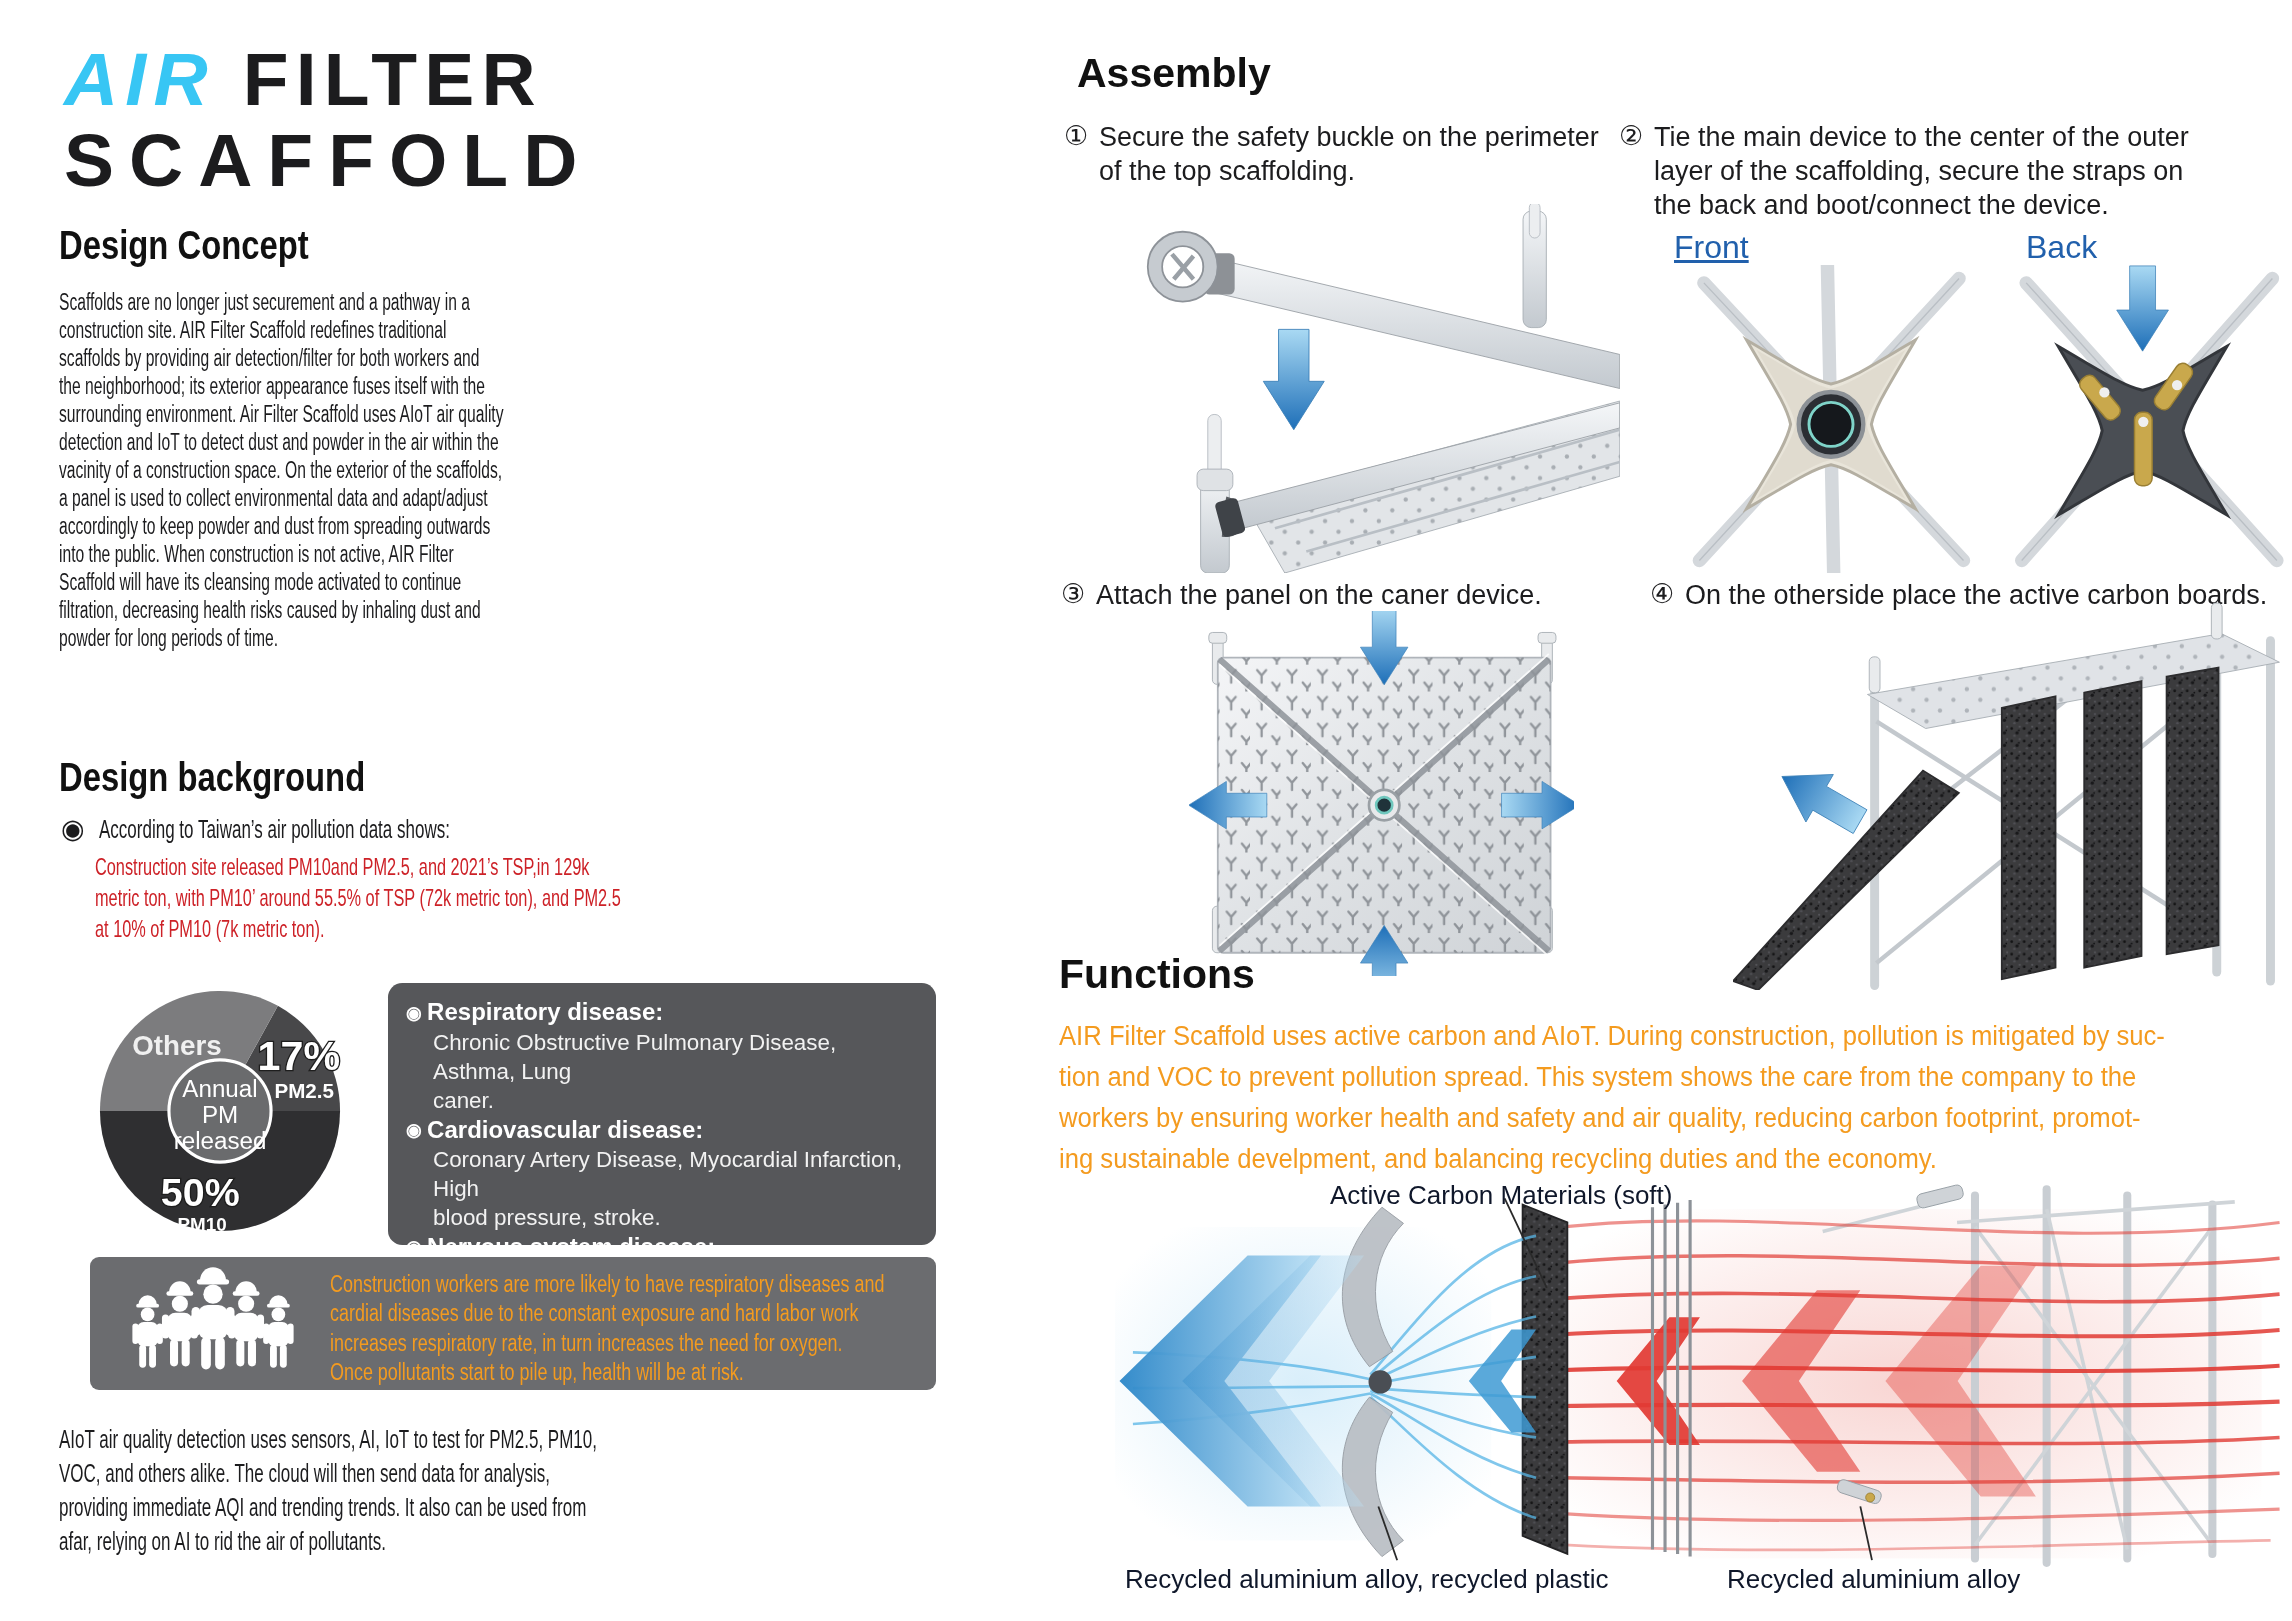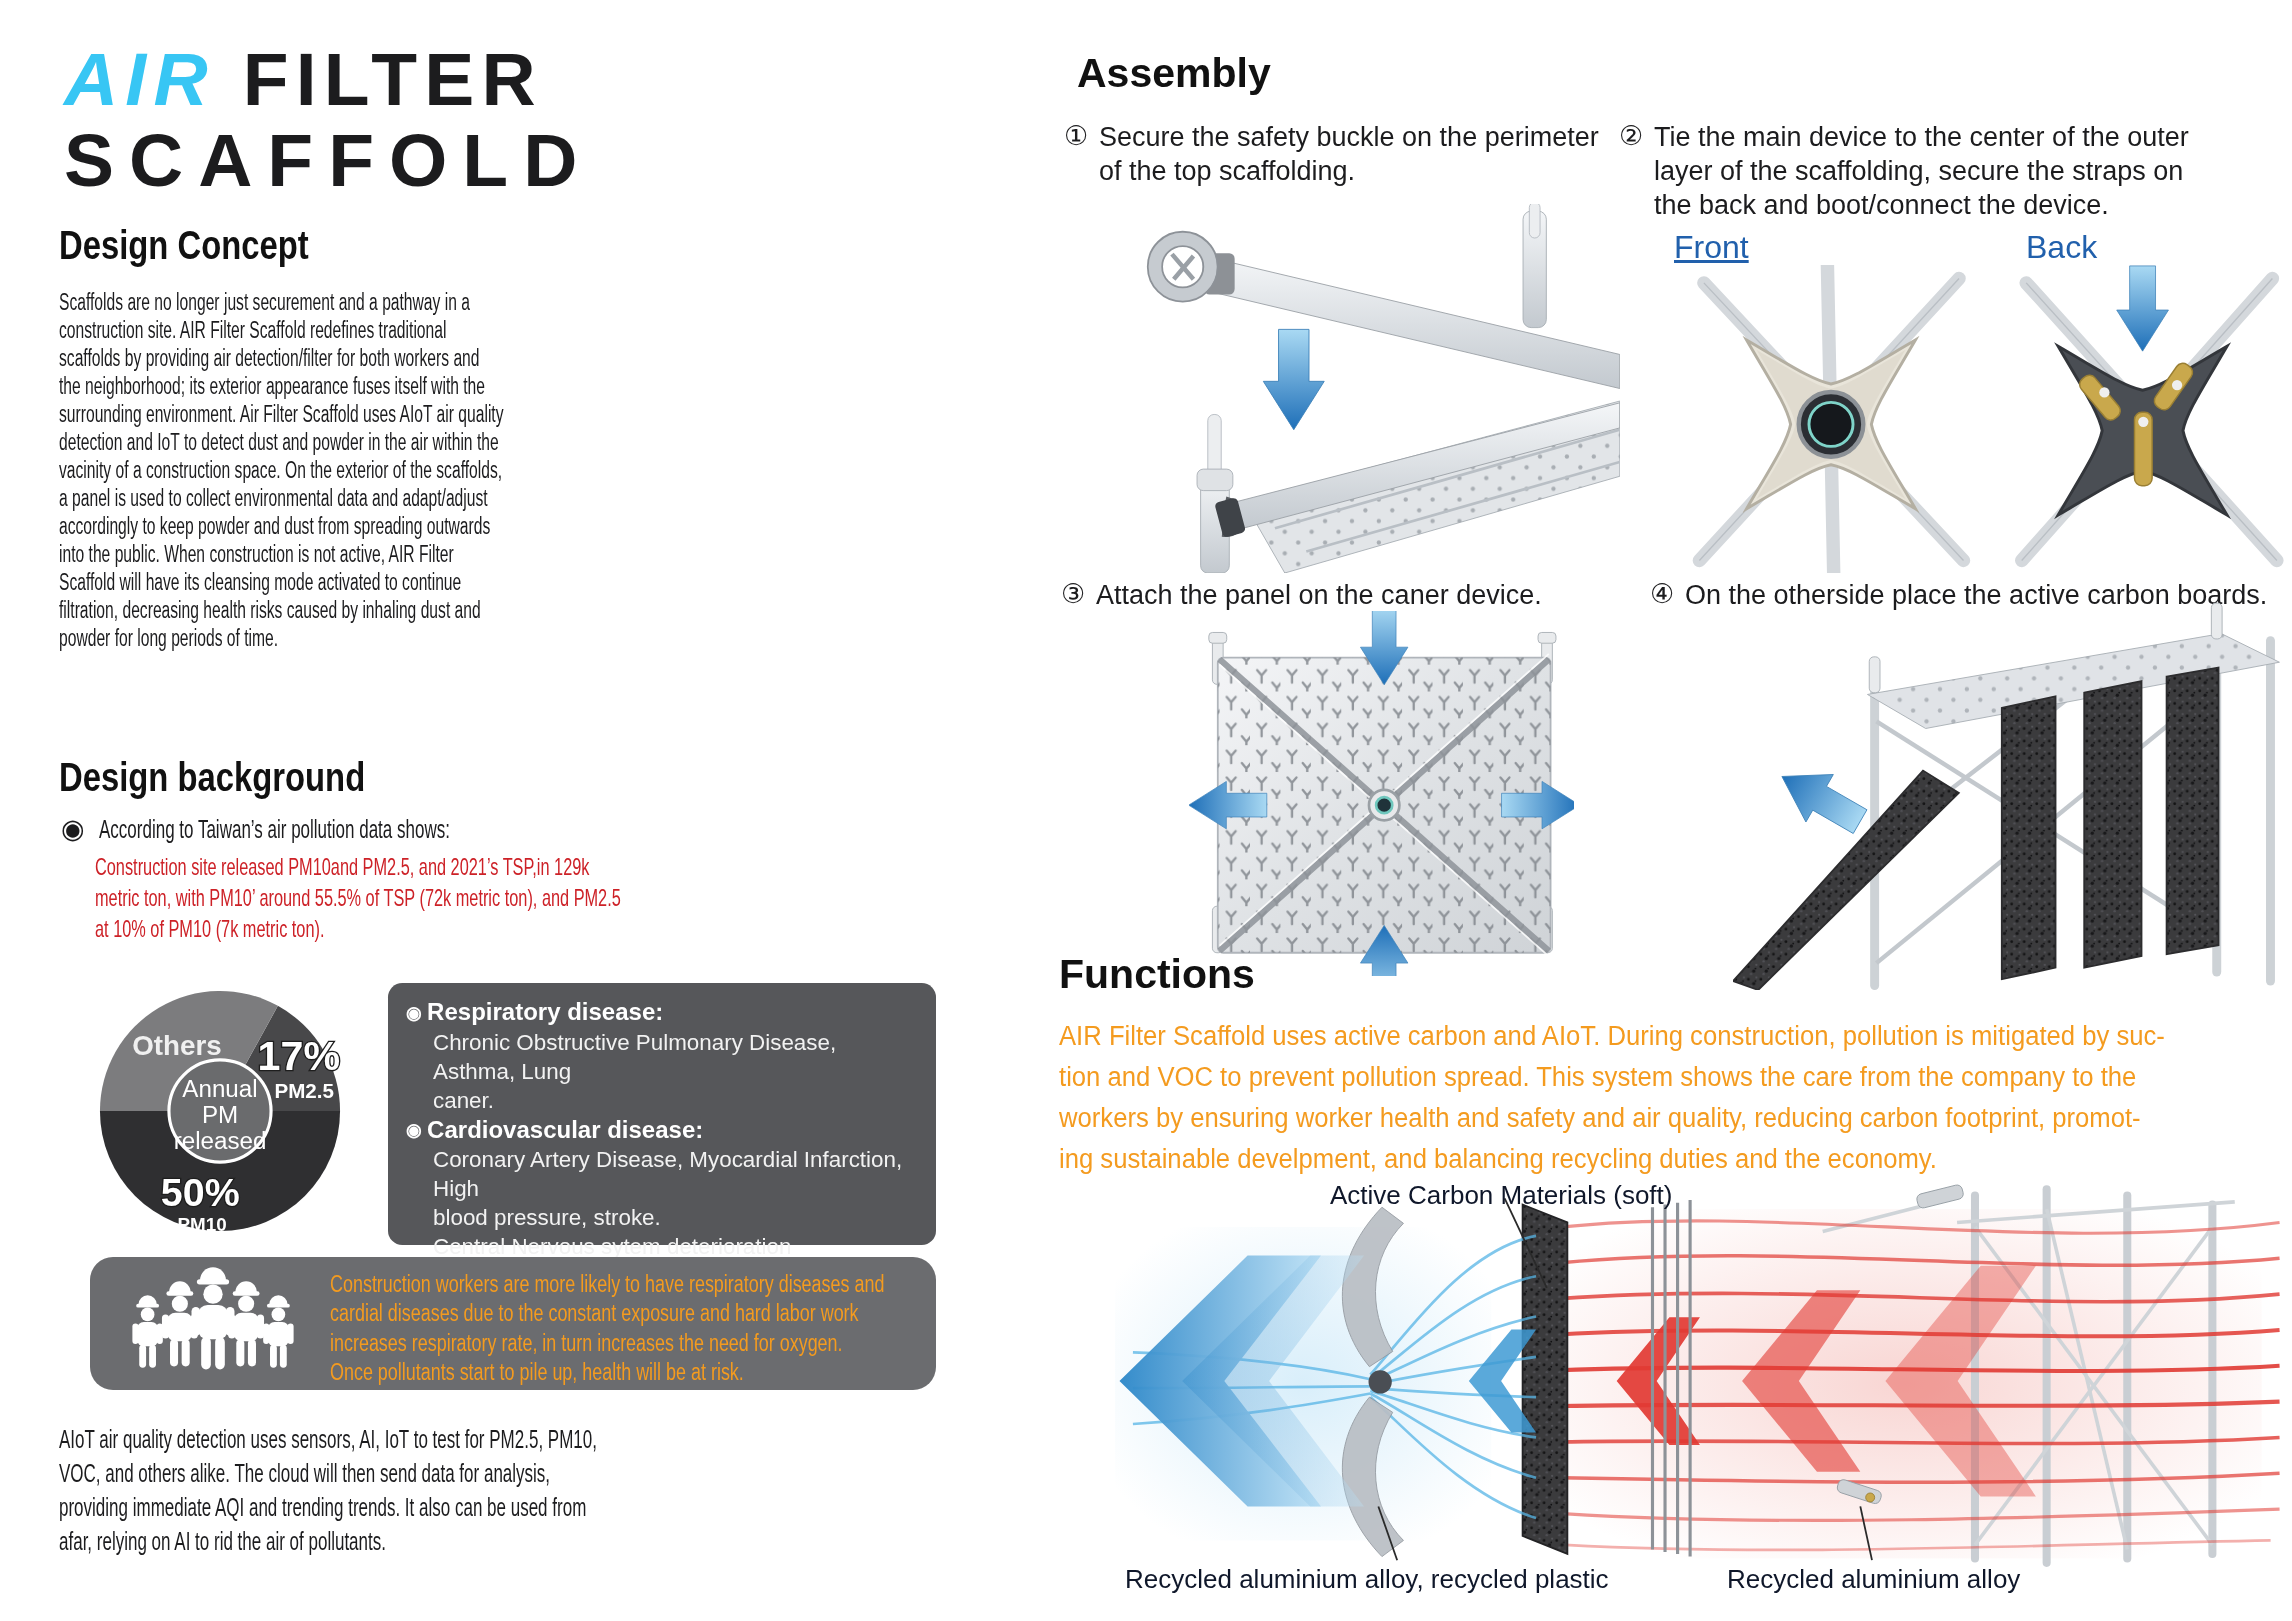--- a/index.html
+++ b/index.html
@@ -20,21 +20,21 @@
   .steptxt{font-size:27px;line-height:34px;}
   .steprow{display:flex;gap:10.7px;align-items:flex-start;}
   .fb-label{font-size:32px;color:#2160ac;}
   .orange{color:#f49b1f;}
   .func-body{font-size:27px;line-height:41px;}
   .diag-label{font-size:26px;color:#0f172a;white-space:nowrap;}
   .disease-box{background:#56575a;border-radius:14.3px;color:#fff;padding:14.3px 18px;box-sizing:border-box;}
   .d-title{font-size:24px;font-weight:700;line-height:30px;}
   .d-desc{font-size:22.4px;line-height:29px;margin-left:27px;font-weight:400;color:#f2f2f2;}
   .d-bullet{font-size:18px;margin-right:5.4px;vertical-align:1.8px;}
-  .workers-box{background:#6b6c6f;border-radius:23px;box-sizing:border-box;}
+  .workers-box{background:#6b6c6f;border-radius:9px;box-sizing:border-box;}
   .workers-txt{font-size:23px;line-height:29.6px;font-weight:500;}
   svg text{font-family:"Liberation Sans",sans-serif;}
   .outlined{paint-order:stroke;stroke:#1e1e1e;stroke-width:3px;fill:#fff;font-weight:700;}
 </style>
 </head>
 <body>
 
 <svg width="0" height="0" style="position:absolute">
   <defs>
     <linearGradient id="met" x1="0" y1="0" x2="0" y2="1">
@@ -143,20 +143,21 @@
     <div class="d-title"><span class="d-bullet">◉</span><span>Respiratory disease:</span></div>
     <div class="d-desc pre">Chronic Obstructive Pulmonary Disease, Asthma, Lung
 caner.</div>
   </div>
   <div>
     <div class="d-title"><span class="d-bullet">◉</span><span>Cardiovascular disease:</span></div>
     <div class="d-desc pre">Coronary Artery Disease, Myocardial Infarction, High
 blood pressure, stroke.</div>
   </div>
   <div>
+    <div class="d-title"><span class="d-bullet">◉</span><span>Nervous system disease:</span></div>
     <div class="d-desc pre">Central Nervous sytem deterioration</div>
   </div>
 </div>
 
 <div class="abs workers-box" style="left:90px;top:1257px;width:846px;height:133px;">
   <svg class="abs" style="left:19.7px;top:9px;" width="206" height="113" viewBox="0 0 230 120">
     <use href="#wk" transform="translate(42,62) scale(0.85)"></use>
     <use href="#wk" transform="translate(78,52) scale(1)"></use>
     <use href="#wk" transform="translate(152,52) scale(1)"></use>
     <use href="#wk" transform="translate(188,62) scale(0.85)"></use>

